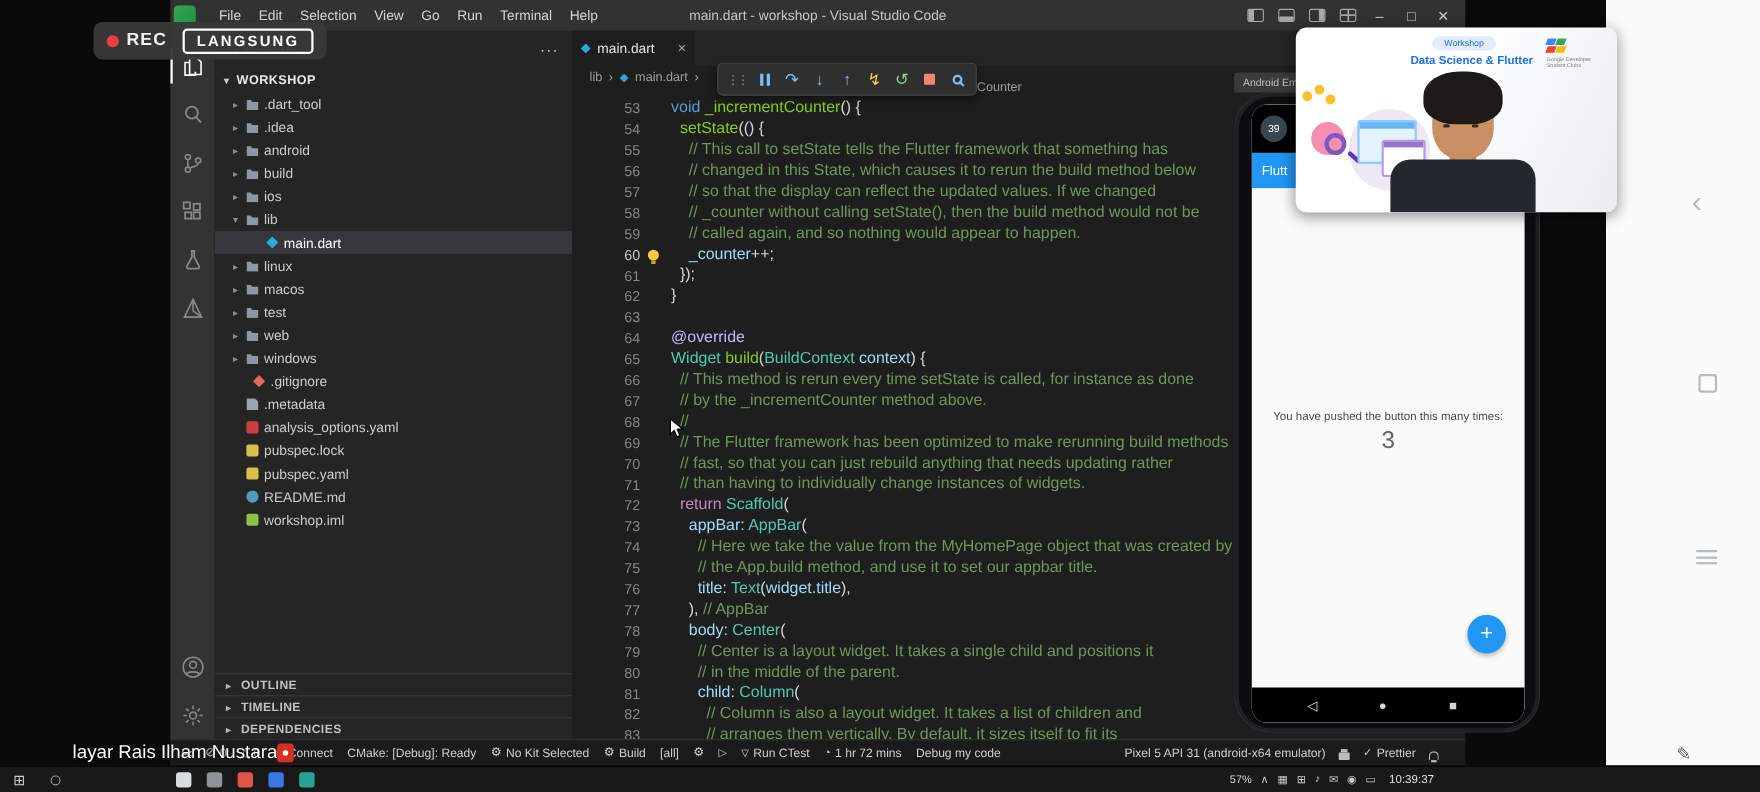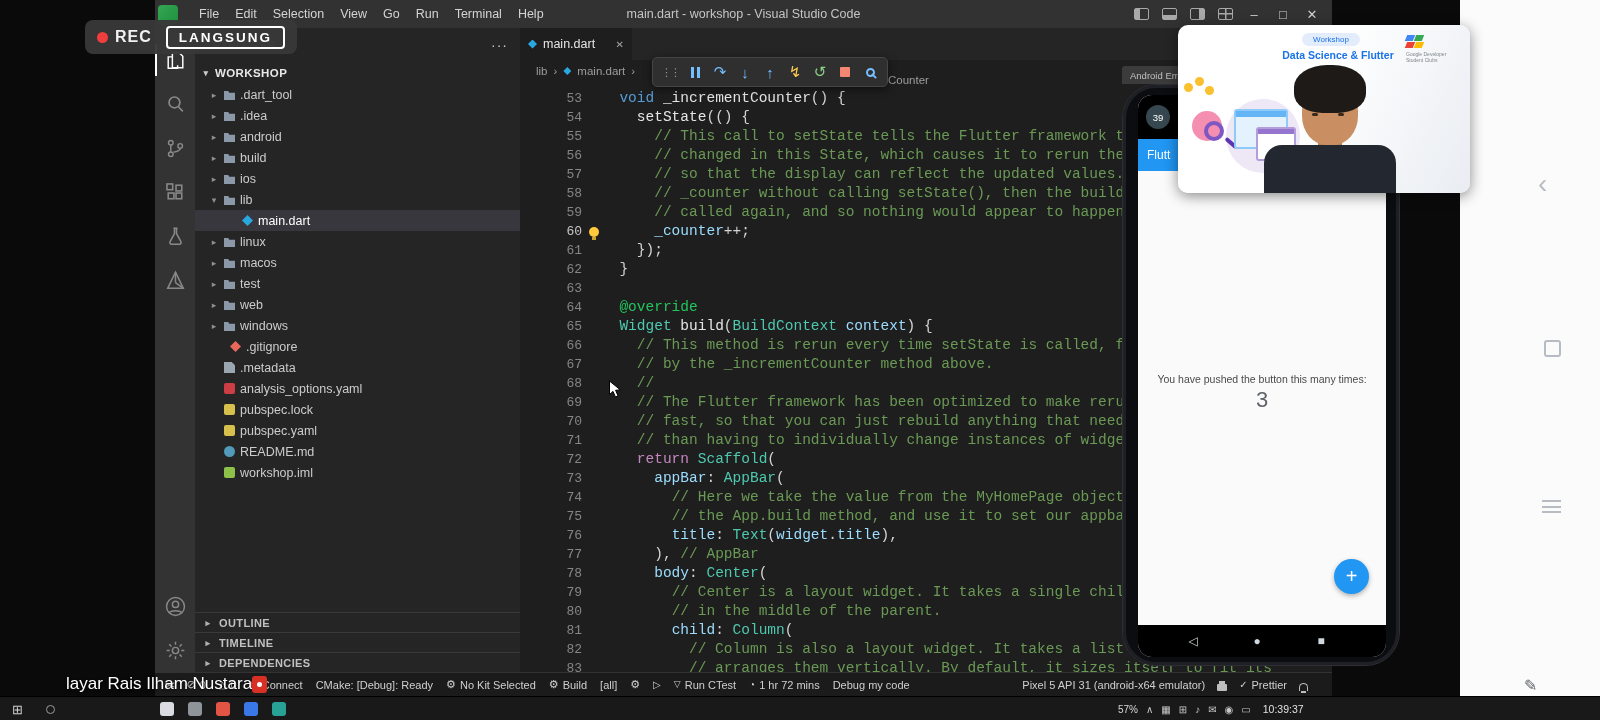--- a/index.html
+++ b/index.html
@@ -67,30 +67,30 @@
   #editor{position:absolute;left:365px;top:28px;right:0;bottom:24px;background:#1e1e1e}
   #tabbar{height:32px;background:#252526;display:flex}
   #tab-active{width:112px;background:#1e1e1e;display:flex;align-items:center;gap:6px;padding:0 8px;cursor:pointer}
   #tab-active .fi-dart{width:9px;height:9px;flex:0 0 9px}
   #tab-label{font-size:12.5px;color:#e4e4e4}
   #tab-close{margin-left:auto;color:#a5a5a5;font-size:10px;cursor:pointer}
   #breadcrumb{height:22px;display:flex;align-items:center;gap:6px;padding-left:16px;font-size:11.5px;color:#9d9d9d;position:relative;white-space:nowrap}
   #breadcrumb .fi-dart{width:8px;height:8px;flex:0 0 8px}
   #crumb-tail{position:absolute;left:368px;top:14px}
   #code{position:absolute;left:0;right:0;top:54px;bottom:0;overflow:hidden;padding-top:7px;
-    font-family:Liberation Mono, monospace;font-size:14.5px}
+    font-family:Liberation Sans, sans-serif;font-size:14.5px}
   .cl{height:19px;display:flex;align-items:center}
   .ln{width:66px;flex:0 0 66px;text-align:right;color:#858585;font-size:13px;padding-right:4px}
   .ln.act{color:#c6c6c6}
   .lnb{width:16px;flex:0 0 16px;display:flex;align-items:center;justify-content:center}
   .bulb{width:10px;height:10px;border-radius:50%;background:#ffc83d;position:relative}
   .bulb::after{content:"";position:absolute;left:3px;bottom:-3px;width:4px;height:3px;background:#caa12f}
   .ct{white-space:pre;line-height:19px}
-  .tk-k{color:#569cd6}.tk-c{color:#c586c0}.tk-t{color:#4ec9b0}.tk-f{color:#e5e5e5}
-  .tk-v{color:#9cdcfe}.tk-m{color:#6a9955}.tk-p{color:#d4d4d4}.tk-a{color:#22c55e}
+  .tk-k{color:#569cd6}.tk-c{color:#c586c0}.tk-t{color:#4ec9b0}.tk-f{color:#84cc16}
+  .tk-v{color:#9cdcfe}.tk-m{color:#6a9955}.tk-p{color:#d4d4d4}.tk-a{color:#c4b5fd}
 
   
   #dbg{position:absolute;left:652px;top:57px;height:30px;background:#2f2f30;border:1px solid #454545;border-radius:5px;box-shadow:0 2px 8px rgba(0,0,0,.55);display:flex;align-items:center;gap:1px;padding:0 5px;z-index:20}
   .dbg-btn{width:24px;height:26px;display:flex;align-items:center;justify-content:center;cursor:pointer;font-size:15px}
   .c-blue{color:#75beff}.c-green{color:#89d185}.c-yellow{color:#ffcc4d}.c-dim{color:#9a9a9a;font-size:11px;letter-spacing:-2px}
   .ic-pause{width:9px;height:11px;border-left:3px solid #75beff;border-right:3px solid #75beff}
   .ic-stop{width:10px;height:10px;background:#f48771;border-radius:1px}
   .ic-search{width:9px;height:9px;border:2px solid #75beff;border-radius:50%;position:relative}
   .ic-search::after{content:"";position:absolute;right:-4px;bottom:-2px;width:6px;height:2px;background:#75beff;transform:rotate(45deg)}
 

